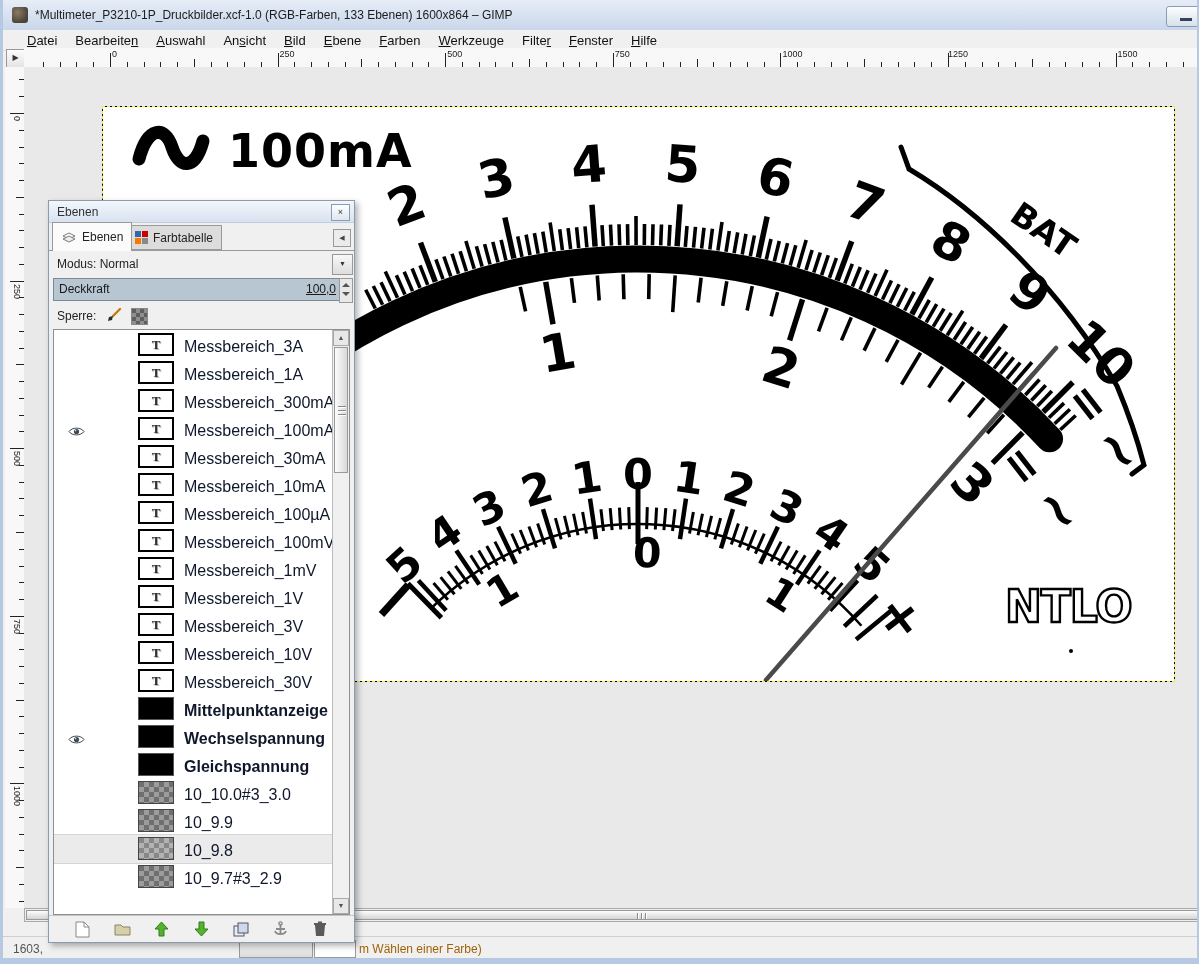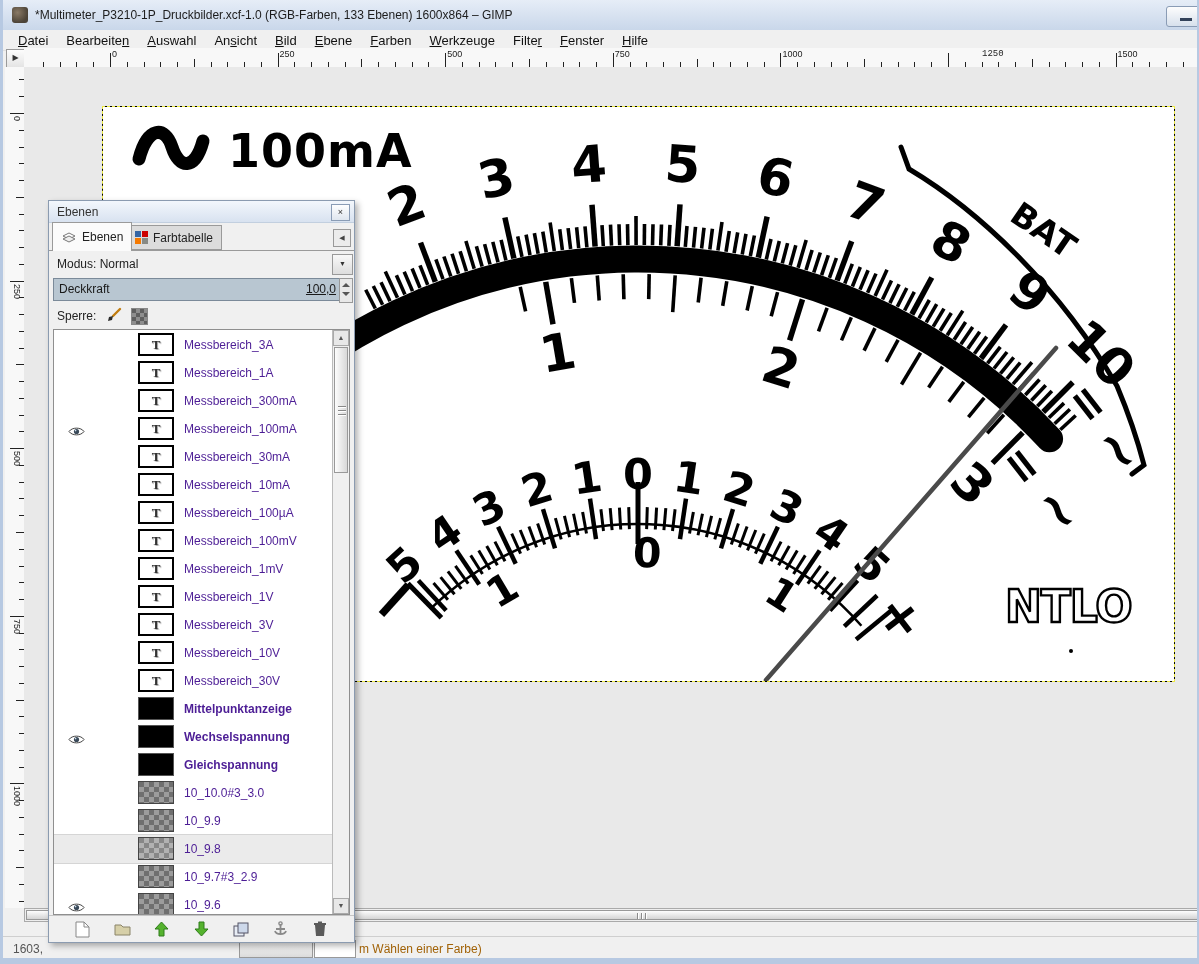--- a/index.html
+++ b/index.html
@@ -10,21 +10,21 @@
   
   #titlebar{left:0;top:0;width:100%;height:30px;background:linear-gradient(#e6edf7,#c9d7ea);
             border-bottom:1px solid #aebfd6;}
   #app-icon{left:9px;top:7px;width:16px;height:16px;border-radius:3px;
             background:radial-gradient(circle at 35% 35%,#8a7a66,#4c4337 70%);}
   #title-text{left:32px;top:8px;font-size:12px;color:#1c1c1c;white-space:nowrap;}
   #min-btn{left:1163px;top:6px;width:46px;height:19px;background:linear-gradient(#fdfdfd,#d7e0ec);
            border:1px solid #8a9cb5;border-radius:3px;}
   #min-glyph{left:13px;top:11px;width:12px;height:3px;background:#33425a;}
   #menubar{left:0;top:30px;width:100%;height:21px;background:#f0f0f0;border-bottom:1px solid #e0e0e0;
-           display:flex;align-items:center;padding-left:6px;box-sizing:border-box;}
+           display:flex;align-items:center;padding-left:15px;box-sizing:border-box;}
   .menu-item{font-size:13px;color:#111;padding:1px 9px;white-space:nowrap;}
   .menu-item u{text-decoration:underline;}
   
   #corner-btn{left:3px;top:49px;width:17px;height:17px;background:linear-gradient(#fcfcfc,#e4e4e4);
               border:1px solid #9a9a9a;font-size:8px;color:#333;text-align:center;line-height:16px;}
   #hruler{left:21px;top:48px;width:1178px;height:19px;background:#f8f8f8;border-bottom:1px solid #bbb;overflow:hidden;}
   #vruler{left:2px;top:67px;width:19px;height:841px;background:#f8f8f8;border-right:1px solid #bbb;overflow:hidden;}
   .htick{position:absolute;bottom:0;width:1px;background:#222;}
   .vtick{position:absolute;right:0;height:1px;background:#222;}
   .hlabel{position:absolute;top:1px;font-size:9px;color:#222;}
@@ -71,21 +71,21 @@
   #opacity-spin{left:290px;top:77px;width:12px;height:23px;border:1px solid #999;background:#e8e8e8;}
   .spin-arrow{position:absolute;left:2px;width:0;height:0;border-left:4px solid transparent;border-right:4px solid transparent;}
   #lock-row{left:0;top:103px;width:100%;height:24px;}
   #lock-label{left:8px;top:5px;font-size:12px;color:#222;}
   #lock-checker{left:82px;top:4px;width:15px;height:15px;border:1px solid #888;
      background-image:conic-gradient(#8e8e8e 25%,#5f5f5f 0 50%,#8e8e8e 0 75%,#5f5f5f 0);background-size:8px 8px;}
   #layer-list{left:4px;top:128px;width:297px;height:586px;background:#fff;border:1px solid #8f8f8f;
               box-sizing:border-box;overflow:hidden;}
   .layer-row{position:absolute;left:0;width:278px;height:28px;}
   .layer-row.selected{background:#ebebeb;outline:1px solid #d5d5d5;}
-  .layer-name{position:absolute;left:130px;top:7px;font-size:12px;color:#4c1d95;white-space:nowrap;}
+  .layer-name{position:absolute;left:130px;top:7px;font-size:16px;color:#0f172a;white-space:nowrap;}
   .layer-name.bold{font-weight:bold;}
   .thumb{position:absolute;left:84px;top:2px;width:36px;height:23px;box-sizing:border-box;}
   .thumb.text{background:#fff;border:2px solid #000;text-align:center;}
   .thumb.text span{font-family:"Liberation Serif",serif;font-weight:bold;font-size:13px;color:#333;
                    text-shadow:1px 1px 0 #b5b5b5;line-height:19px;}
   .thumb.black{background:#000;border:1px solid #555;}
   .thumb.checker{border:1px solid #444;
      background-image:conic-gradient(#9c9c9c 25%,#6f6f6f 0 50%,#9c9c9c 0 75%,#6f6f6f 0);background-size:10px 10px;}
   .thumb.checker.sel{background-image:conic-gradient(#b2b2b2 25%,#878787 0 50%,#b2b2b2 0 75%,#878787 0);}
   .eye{position:absolute;left:14px;top:8px;}
@@ -195,21 +195,21 @@
       <div class="htick" style="left: 1091.6px; height: 14px;"></div>
       <div class="htick" style="left: 1108.36px; height: 5px;"></div>
       <div class="htick" style="left: 1125.12px; height: 5px;"></div>
       <div class="htick" style="left: 1141.88px; height: 5px;"></div>
       <div class="htick" style="left: 1158.64px; height: 5px;"></div>
       <div class="hlabel" style="left: 88px;">0</div>
       <div class="hlabel" style="left: 255.6px;">250</div>
       <div class="hlabel" style="left: 423.2px;">500</div>
       <div class="hlabel" style="left: 590.8px;">750</div>
       <div class="hlabel" style="left: 758.4px;">1000</div>
-      <div class="hlabel" style="left: 958px; font-family: Liberation Mono, monospace;">1250</div>
+      <div class="hlabel" style="left: 924px;">1250</div>
       <div class="hlabel" style="left: 1093.6px;">1500</div>
     </div>
   <div class="abs" id="vruler">
       <div class="vtick" style="top: 12.48px; width: 5px;"></div>
       <div class="vtick" style="top: 29.24px; width: 5px;"></div>
       <div class="vtick" style="top: 46px; width: 14px;"></div>
       <div class="vtick" style="top: 62.76px; width: 5px;"></div>
       <div class="vtick" style="top: 79.52px; width: 5px;"></div>
       <div class="vtick" style="top: 96.28px; width: 5px;"></div>
       <div class="vtick" style="top: 113.04px; width: 5px;"></div>
@@ -628,29 +628,20 @@
           <span class="layer-name">10_9.9</span>
         </div>
         <div class="layer-row selected" style="top: 505px;">
           <div class="thumb checker sel"></div>
           <span class="layer-name">10_9.8</span>
         </div>
         <div class="layer-row" style="top: 533px;">
           <div class="thumb checker"></div>
           <span class="layer-name">10_9.7#3_2.9</span>
         </div>
-        <div class="layer-row" style="top: 561px;">
-          <span class="eye"><svg width="17" height="11" viewBox="0 0 17 11">
-              <path d="M1 5.5 C4 1 13 1 16 5.5 C13 10 4 10 1 5.5 Z" fill="#fff" stroke="#444"></path>
-              <circle cx="8.5" cy="5.5" r="2.6" fill="#3a4a5a"></circle>
-              <circle cx="7.6" cy="4.6" r="0.8" fill="#cfe0ee"></circle>
-            </svg></span>
-          <div class="thumb checker"></div>
-          <span class="layer-name">10_9.6</span>
-        </div>
         <div id="list-scroll">
         <div class="scroll-btn" style="top:0;">▲</div>
         <div id="list-thumb">
           <div class="hgrip" style="top:58px"></div>
           <div class="hgrip" style="top:62px"></div>
           <div class="hgrip" style="top:66px"></div>
         </div>
         <div class="scroll-btn" style="bottom:0;">▼</div>
       </div>
     </div>

